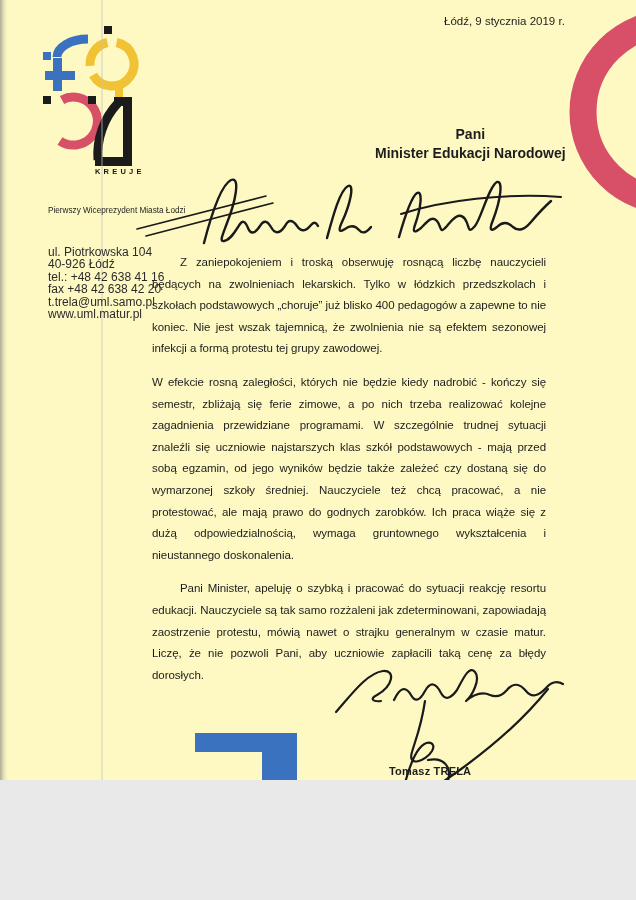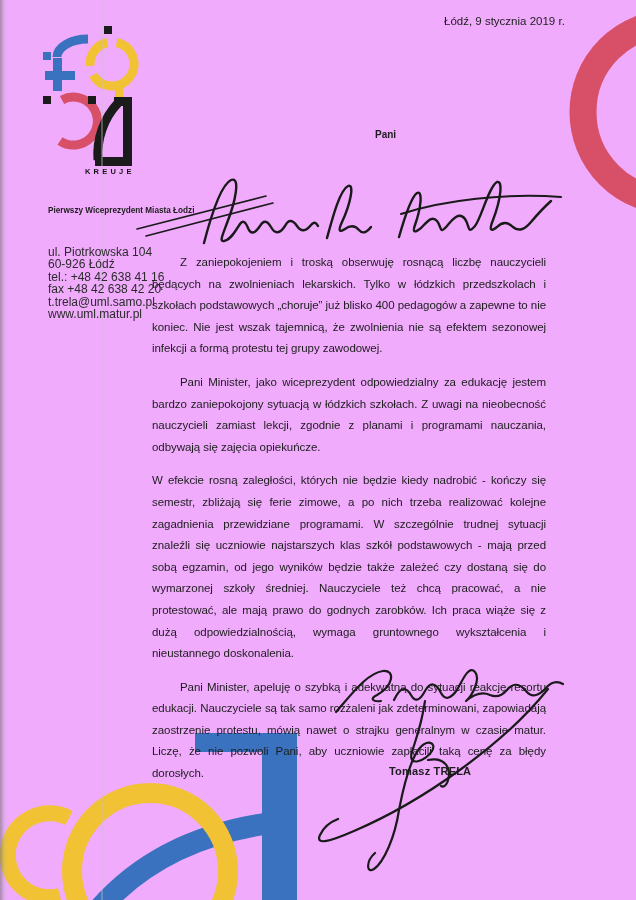--- a/index.html
+++ b/index.html
@@ -1,37 +1,37 @@
 <!DOCTYPE html>
 <html><head>
 <meta charset="utf-8">
 <style>
   html,body{margin:0;padding:0;background:#e9e9e9;}
   .page{
     position:relative;
-    width:636px;height:900px;
-    background:#f0abfc;
+    width:636px;height:780px;
+    background:#fef9c3;
     overflow:hidden;
     font-family:"Liberation Sans", sans-serif;
     color:#1d1d1d;
   }
   
   .scan-edge{position:absolute;left:0;top:0;width:8px;height:900px;z-index:8;
     background:linear-gradient(to right, rgba(110,110,110,.55), rgba(170,170,170,.22) 55%, rgba(200,200,200,0) 100%);}
   .fold-line{position:absolute;left:101px;top:0;width:2px;height:900px;z-index:2;
     background:rgba(195,195,195,.38);}
   svg.layer{position:absolute;left:0;top:0;z-index:1;pointer-events:none;}
   svg.ink{z-index:4;}
   
   .date-line{position:absolute;left:444px;top:15px;font-size:11.5px;z-index:3;}
-  .sender-title{position:absolute;left:48px;top:206px;font-size:8.2px;font-weight:bold;white-space:nowrap;z-index:3;}
+  .sender-title{position:absolute;left:48px;top:206px;font-size:8.2px;font-weight:normal;white-space:nowrap;z-index:3;}
   .address{position:absolute;left:48px;top:246px;font-size:12px;line-height:12.4px;color:#2b2b2b;z-index:3;}
   .address div{white-space:nowrap;}
-  .kreuje{position:absolute;left:85px;top:167px;font-size:7.5px;font-weight:bold;letter-spacing:3.2px;color:#141414;z-index:3;}
-  .recipient{position:absolute;left:375px;top:125px;font-size:10px;font-weight:bold;line-height:19px;z-index:3;text-align:center;}
+  .kreuje{position:absolute;left:95px;top:167px;font-size:7.5px;font-weight:bold;letter-spacing:3.2px;color:#141414;z-index:3;}
+  .recipient{position:absolute;left:375px;top:125px;font-size:14px;font-weight:bold;line-height:19px;z-index:3;text-align:center;}
   .body-text{position:absolute;left:140px;top:240px;width:418px;z-index:3;}
   .body-text p{margin:12px;font-size:11.5px;line-height:21.6px;text-align:justify;color:#1c1c1c;letter-spacing:-0.05px;}
   .body-text p.indent{text-indent:28px;}
   .signer-name{position:absolute;left:389px;top:765px;font-size:11px;font-weight:bold;letter-spacing:.2px;z-index:3;}
 </style>
 </head>
 <body>
 
 <div class="page">
 
@@ -72,38 +72,38 @@
 
   <div class="fold-line"></div>
   <div class="scan-edge"></div>
 
   <div class="date-line">Łódź, 9 stycznia 2019 r.</div>
 
   <div class="sender-title">Pierwszy Wiceprezydent Miasta Łodzi</div>
 
   <div class="address">
     <div>ul. Piotrkowska 104</div>
-    <div>60-926 Łódź</div>
+    <div>40-926 Łódź</div>
     <div>tel.: +48 42 638 41 16</div>
     <div>fax +48 42 638 42 20</div>
     <div>t.trela@uml.samo.pl</div>
     <div>www.uml.matur.pl</div>
   </div>
 
   <div class="kreuje">KREUJE</div>
 
   <div class="recipient">
     <div>Pani</div>
+    <div>Minister Edukacji Narodowej</div>
   </div>
 
   <div class="body-text">
     <p class="indent">Z zaniepokojeniem i troską obserwuję rosnącą liczbę nauczycieli będących na zwolnieniach lekarskich. Tylko w łódzkich przedszkolach i szkołach podstawowych „choruje” już blisko 400 pedagogów a zapewne to nie koniec. Nie jest wszak tajemnicą, że zwolnienia nie są efektem sezonowej infekcji a formą protestu tej grupy zawodowej.</p>
-    <p class="indent">Pani Minister, jako wiceprezydent odpowiedzialny za edukację jestem bardzo zaniepokojony sytuacją w łódzkich szkołach. Z uwagi na nieobecność nauczycieli zamiast lekcji, zgodnie z planami i programami nauczania, odbywają się zajęcia opiekuńcze.</p>
     <p>W efekcie rosną zaległości, których nie będzie kiedy nadrobić - kończy się semestr, zbliżają się ferie zimowe, a po nich trzeba realizować kolejne zagadnienia przewidziane programami. W szczególnie trudnej sytuacji znaleźli się uczniowie najstarszych klas szkół podstawowych - mają przed sobą egzamin, od jego wyników będzie także zależeć czy dostaną się do wymarzonej szkoły średniej. Nauczyciele też chcą pracować, a nie protestować, ale mają prawo do godnych zarobków. Ich praca wiąże się z dużą odpowiedzialnością, wymaga gruntownego wykształcenia i nieustannego doskonalenia.</p>
-    <p class="indent">Pani Minister, apeluję o szybką i adekwatną do sytuacji reakcję resortu edukacji. Nauczyciele są tak samo rozżaleni jak zdeterminowani, zapowiadają zaostrzenie protestu, mówią nawet o strajku generalnym w czasie matur. Liczę, że nie pozwoli Pani, aby uczniowie zapłacili taką cenę za błędy dorosłych.</p>
+    <p class="indent">Pani Minister, apeluję o szybką i pracować do sytuacji reakcję resortu edukacji. Nauczyciele są tak samo rozżaleni jak zdeterminowani, zapowiadają zaostrzenie protestu, mówią nawet o strajku generalnym w czasie matur. Liczę, że nie pozwoli Pani, aby uczniowie zapłacili taką cenę za błędy dorosłych.</p>
   </div>
 
   <div class="signer-name">Tomasz TRELA</div>
 
   <svg class="layer ink" width="636" height="900" viewBox="0 0 636 900">
 
     <g fill="none" stroke="#1a1a1a" stroke-width="2.4" stroke-linecap="round" stroke-linejoin="round">
       <path stroke-width="1.6" d="M 137 229 L 266 196"></path>
       <path stroke-width="1.6" d="M 146 236 L 273 203"></path>
       <path d="M 204 243 C 211 216 221 185 231 180 C 241 176 235 203 227 223 C 223 234 219 242 224 241 C 231 240 236 230 240 224 Q 244 218 248 228 Q 252 238 260 226 Q 265 217 271 227 Q 277 238 285 226 Q 290 216 297 226 Q 303 235 311 225 Q 315 220 318 226"></path>

